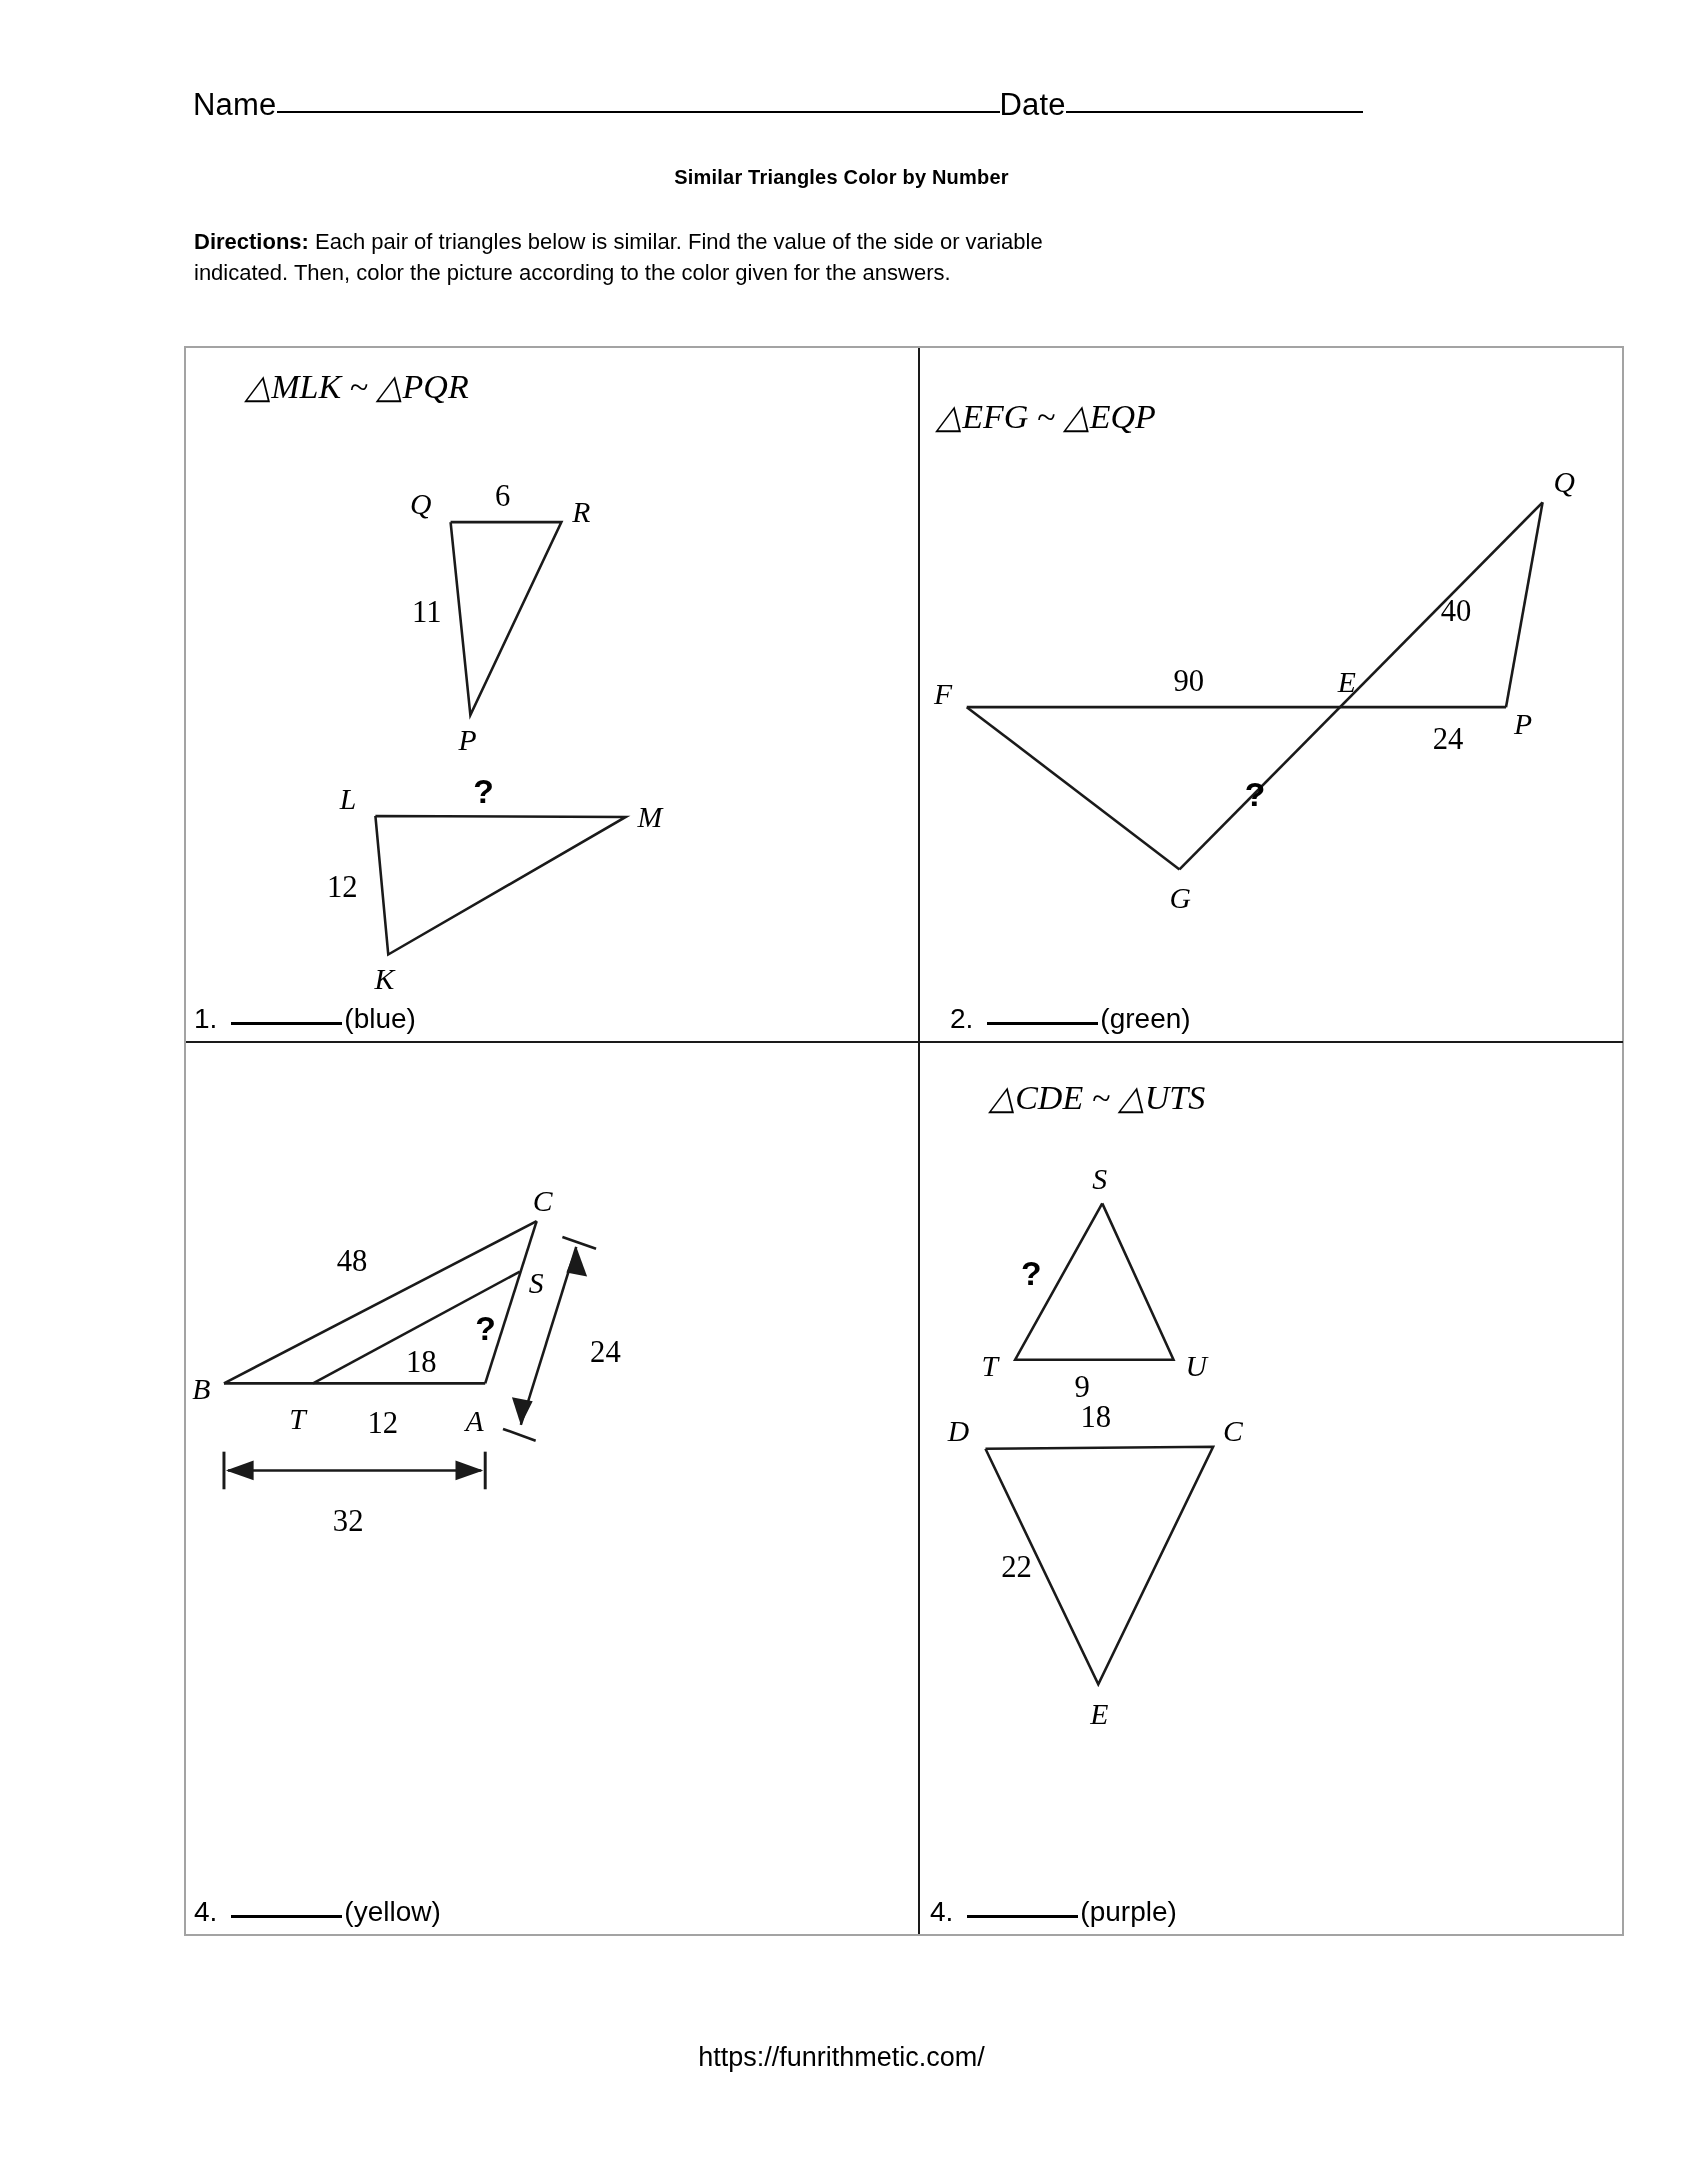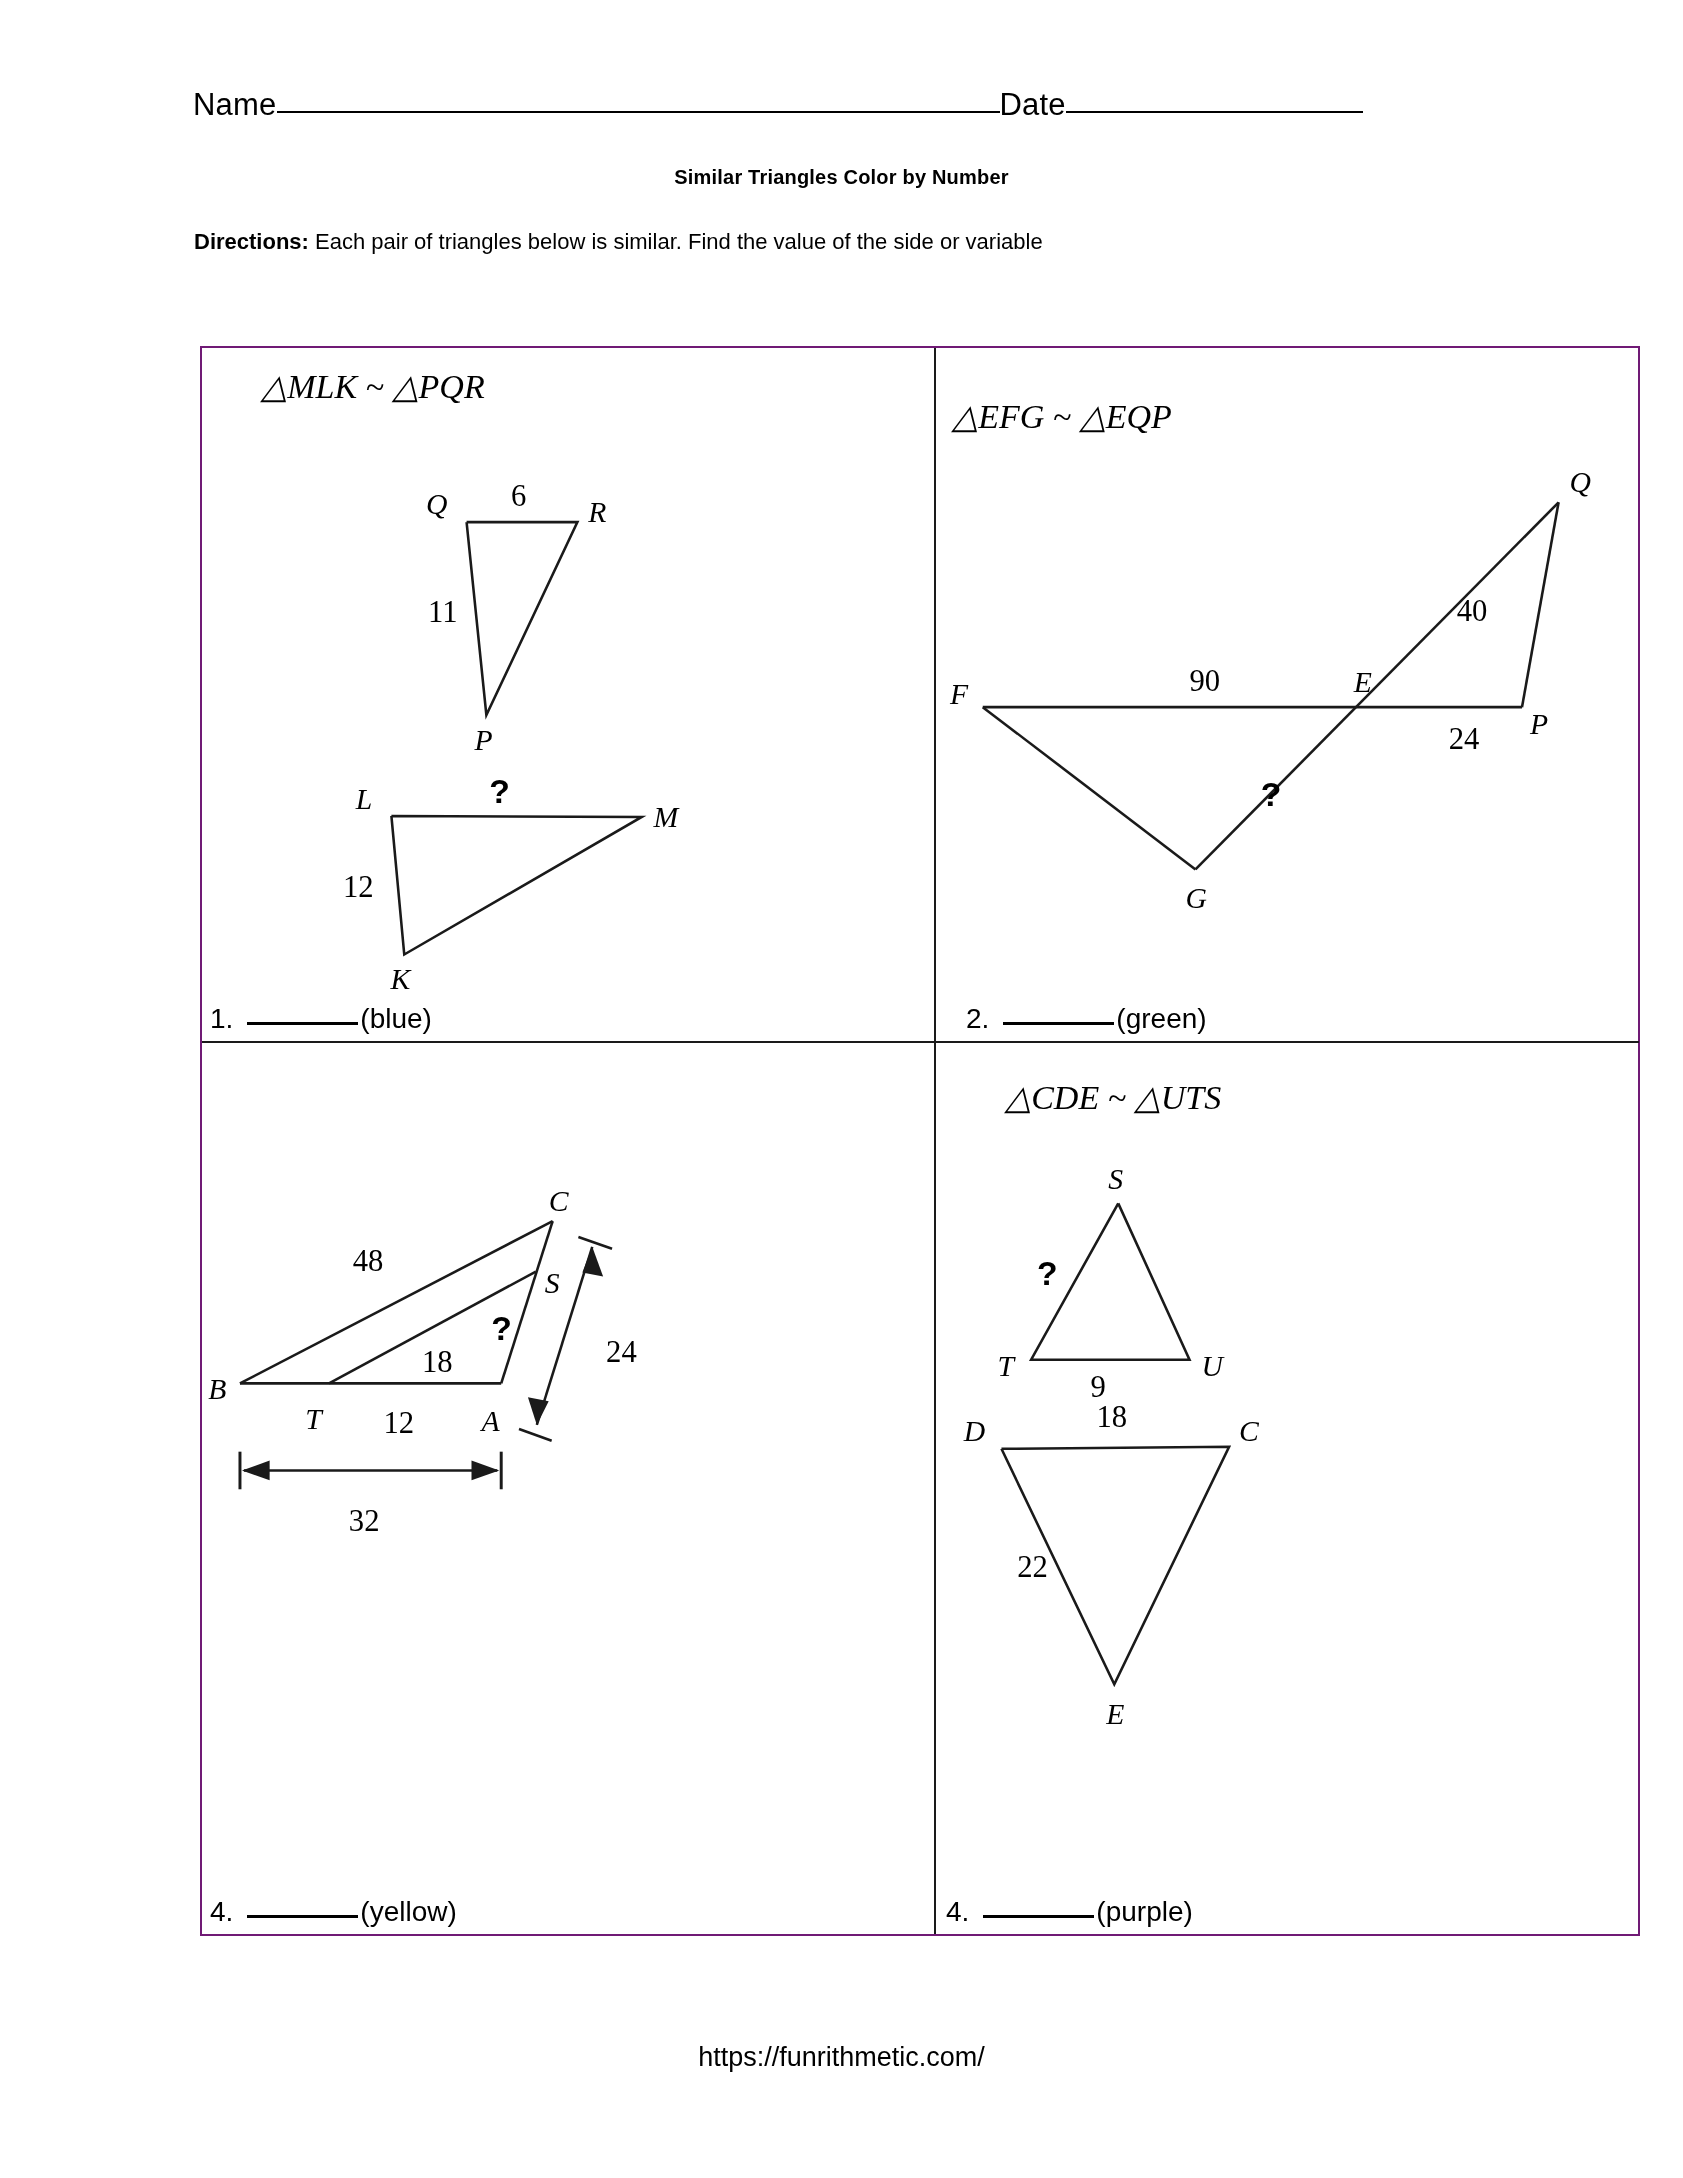--- a/index.html
+++ b/index.html
@@ -53,25 +53,25 @@
     top: 226px;
     width: 1297px;
     font-size: 22px;
     line-height: 1.42;
   }
   .directions b { font-weight: bold; }
 
   
   .grid {
     position: absolute;
-    left: 200px;
+    left: 184px;
     top: 346px;
     width: 1440px;
     height: 1590px;
-    border: 2px solid #701a75;
+    border: 2px solid #a3a3a3;
     box-sizing: border-box;
   }
   .vdivide {
     position: absolute;
     left: 732px;
     top: 0;
     width: 0;
     height: 1586px;
     border-left: 2px solid #1a1a1a;
   }
@@ -161,20 +161,21 @@
 <body>
 
 <div class="namedate">
   <span>Name</span><span class="rule rule-name"></span><span>Date</span><span class="rule rule-date"></span>
 </div>
 
 <div class="doc-title">Similar Triangles Color by Number</div>
 
 <div class="directions">
   <b>Directions:</b><span> Each pair of triangles below is similar.  Find the value of the side or variable</span><br>
+  <span>indicated.  Then, color the picture according to the color given for the answers.</span>
 </div>
 
 <div class="grid">
   <div class="vdivide"></div>
   <div class="hdivide"></div>
 
   <div class="cell cell-1">
     <div class="simstmt" style="left:59px; top:18px;">△MLK ~ △PQR</div>
 
     <svg class="diagram" width="732" height="653" viewBox="0 0 739 660">

